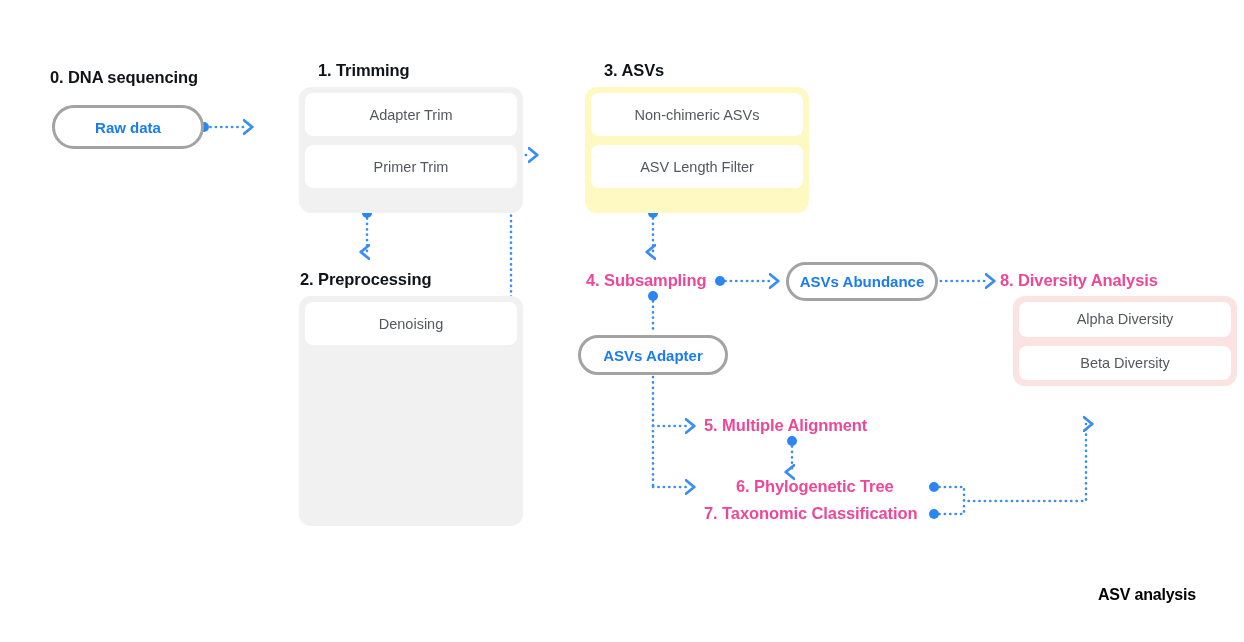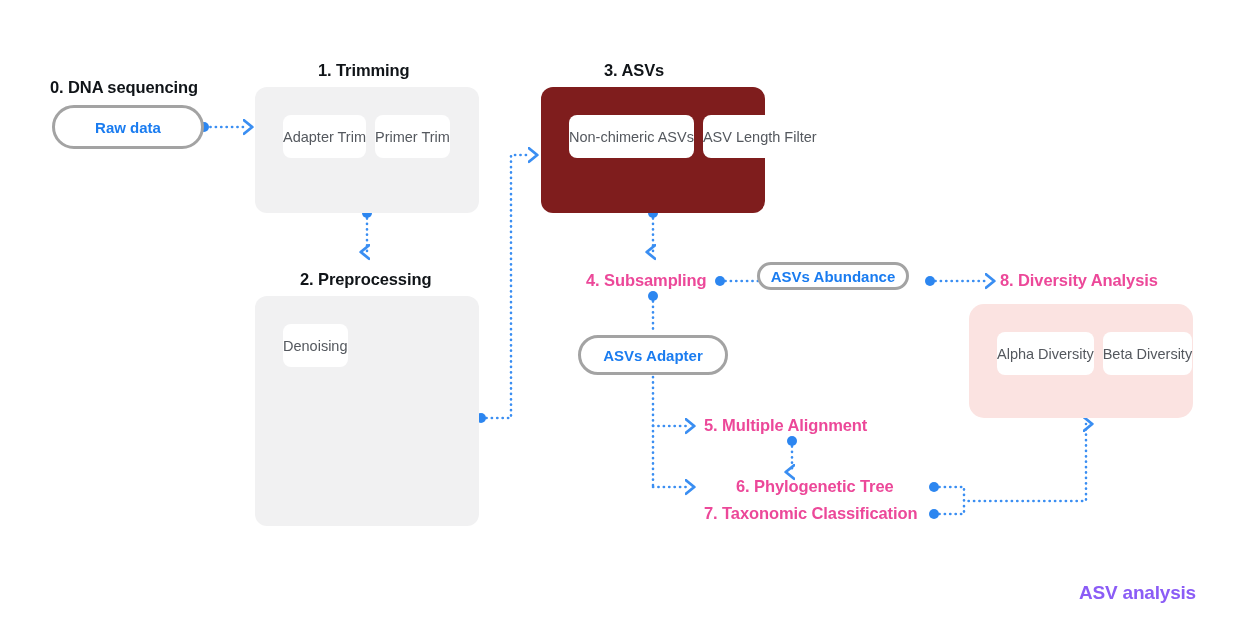--- a/index.html
+++ b/index.html
@@ -37,28 +37,29 @@
     color: #101418;
     white-space: nowrap;
     letter-spacing: -0.1px;
     z-index: 3;
   }
   
   .group-box {
     position: absolute;
     border-radius: 12px;
     box-sizing: border-box;
-    padding: 28px;
+    padding: 6px;
     display: flex;
-    flex-direction: row;
+    flex-direction: column;
     gap: 9px;
     z-index: 2;
+    margin-left: 44px;
   }
   .group-box.gray  { background: #f1f1f2; }
-  .group-box.blue  { background: #7f1d1d; }
+  .group-box.blue  { background: #fef9c3; }
   .group-box.pink  { background: #fbe3e1; }
 
   .item-box {
     background: #ffffff;
     border-radius: 8px;
     height: 43px;
     display: flex;
     align-items: center;
     justify-content: center;
     font-size: 14.5px;
@@ -92,23 +93,23 @@
     white-space: nowrap;
     letter-spacing: -0.1px;
     z-index: 3;
   }
 
   
   #figure-caption {
     position: absolute;
     right: 48px;
     bottom: 38px;
-    font-size: 19px;
-    font-weight: bold;
-    color: #8b5cf6;
+    font-size: 16px;
+    font-weight: bold;
+    color: #000000;
     letter-spacing: -0.2px;
     z-index: 3;
   }
 </style>
 </head>
 <body>
 
 <div id="canvas">
 
   <svg id="connectors" viewBox="0 0 1244 642" width="1244" height="642">
@@ -158,49 +159,49 @@
       <circle cx="653" cy="213" r="5"></circle>
       <circle cx="720" cy="281" r="5"></circle>
       <circle cx="653" cy="296" r="5"></circle>
       <circle cx="930" cy="281" r="5"></circle>
       <circle cx="792" cy="441" r="5"></circle>
       <circle cx="934" cy="487" r="5"></circle>
       <circle cx="934" cy="514" r="5"></circle>
     </g>
   </svg>
 
-  <div class="step-title" style="left:50px; top:78px;">0. DNA sequencing</div>
+  <div class="step-title" style="left:50px; top:68px;">0. DNA sequencing</div>
   <div class="pill" style="left:52px; top:105px; width:152px; height:44px;">Raw data</div>
 
   <div class="step-title" style="left:318px; top:61px;">1. Trimming</div>
   <div class="group-box gray" style="left:255px; top:87px; width:224px; height:126px;">
     <div class="item-box">Adapter Trim</div>
     <div class="item-box">Primer Trim</div>
   </div>
 
   <div class="step-title" style="left:300px; top:270px;">2. Preprocessing</div>
   <div class="group-box gray" style="left:255px; top:296px; width:224px; height:230px;">
     <div class="item-box">Denoising</div>
   </div>
 
   <div class="step-title" style="left:604px; top:61px;">3. ASVs</div>
   <div class="group-box blue" style="left:541px; top:87px; width:224px; height:126px;">
     <div class="item-box">Non-chimeric ASVs</div>
     <div class="item-box">ASV Length Filter</div>
   </div>
 
   <div class="flow-label" style="left:586px; top:271px;">4. Subsampling</div>
-  <div class="pill" style="left:757px; top:262px; width:152px; height:28px;">ASVs Abundance</div>
+  <div class="pill" style="left:786px; top:262px; width:152px; height:39px;">ASVs Abundance</div>
   <div class="pill" style="left:578px; top:335px; width:150px; height:40px;">ASVs Adapter</div>
 
   <div class="flow-label" style="left:704px; top:416px;">5. Multiple Alignment</div>
   <div class="flow-label" style="left:736px; top:477px;">6. Phylogenetic Tree</div>
   <div class="flow-label" style="left:704px; top:504px;">7. Taxonomic Classification</div>
 
   <div class="flow-label" style="left:1000px; top:271px;">8. Diversity Analysis</div>
-  <div class="group-box pink" style="left:969px; top:304px; width:224px; height:114px;border-radius:15px;">
+  <div class="group-box pink" style="left:969px; top:296px; width:224px; height:90px;">
     <div class="item-box">Alpha Diversity</div>
     <div class="item-box">Beta Diversity</div>
   </div>
 
   <div id="figure-caption">ASV analysis</div>
 
 </div>
 
 </body></html>

